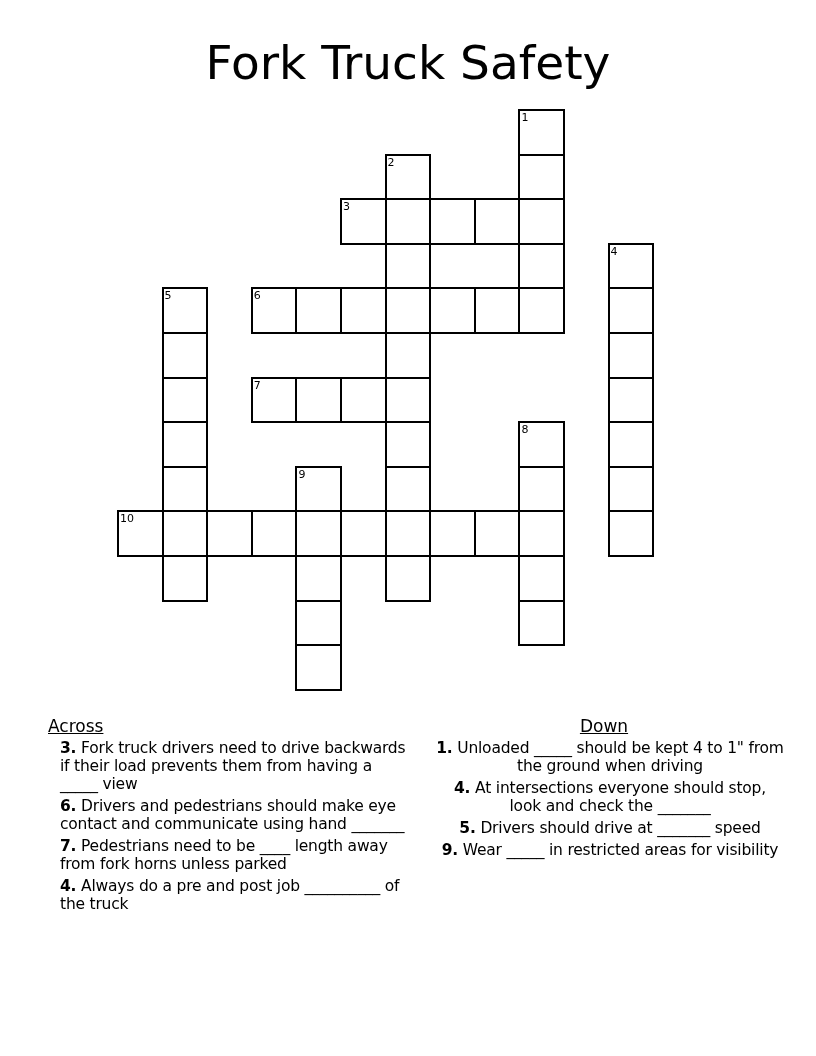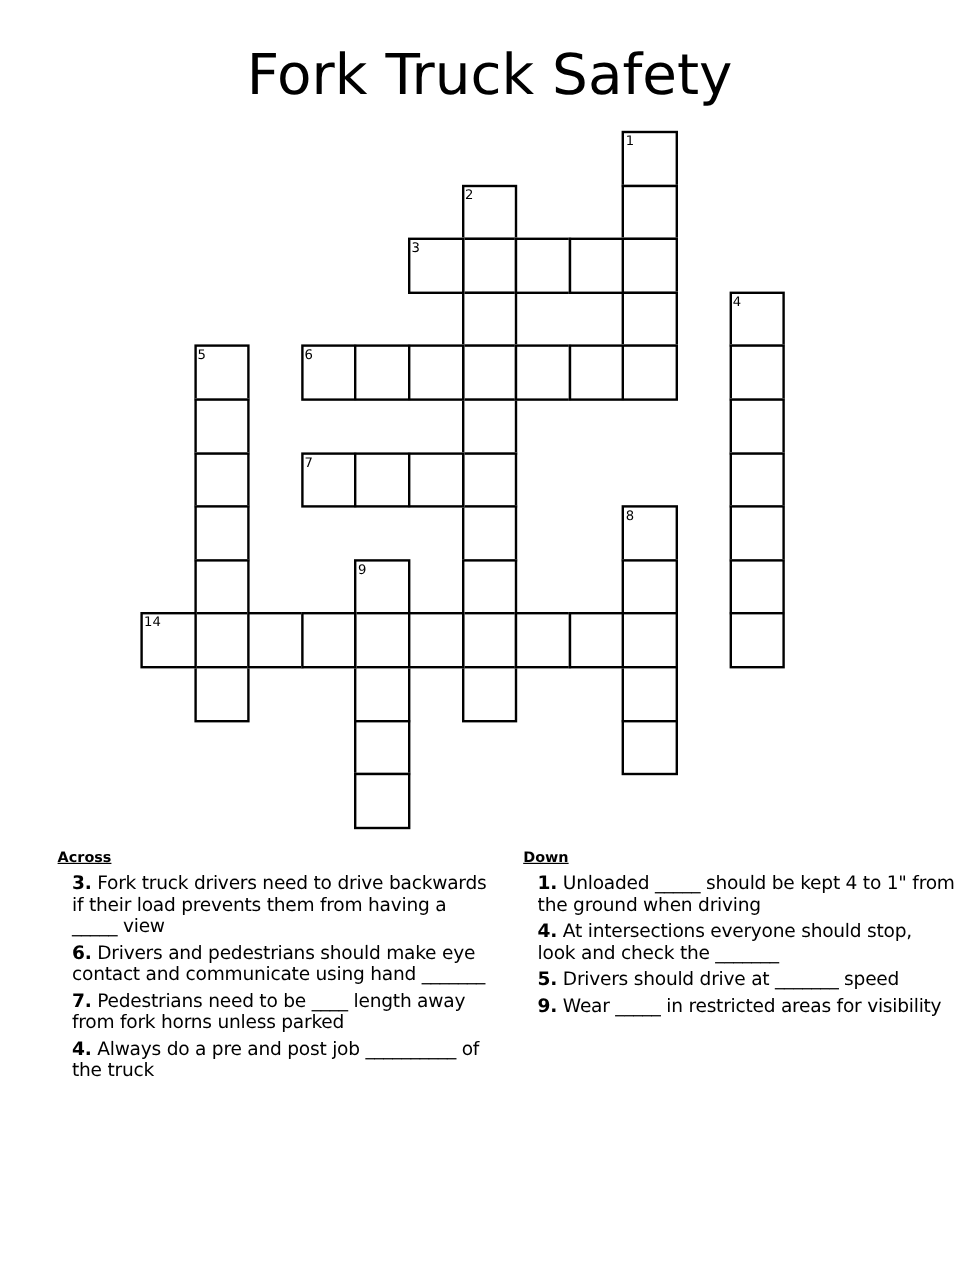--- a/index.html
+++ b/index.html
@@ -3,22 +3,22 @@
 <meta charset="utf-8">
 <style>
   html, body { margin: 0; padding: 0; background: #ffffff; }
   body { width: 816px; height: 1056px; position: relative; overflow: hidden; font-family: "DejaVu Sans", sans-serif; color: #000; }
   .title { position: absolute; left: 0; width: 816px; top: 32px; text-align: center; font-family: "DejaVu Sans", sans-serif; font-size: 47px; line-height: 62px; letter-spacing: 0px; }
   .grid { position: absolute; left: 0; top: 0; width: 816px; height: 700px; }
   .cell { position: absolute; box-sizing: border-box; width: 46.6px; height: 46.6px; border: 2.2px solid #000; background: #fff; }
   .cell .num { position: absolute; left: 1px; top: 0px; font-size: 11px; line-height: 13px; font-family: "DejaVu Sans", sans-serif; }
   .clues { position: absolute; top: 700px; font-size: 15.5px; line-height: 18px; font-family: "DejaVu Sans", sans-serif; }
   .clues.across { left: 48px; width: 360px; }
-  .clues.down { left: 436px; width: 360px; }
-  .clues h3 { margin: 4px 0 3px 0; font-size: 12px; font-weight: bold; text-decoration: underline; line-height: 20px; }
+  .clues.down { left: 424px; width: 360px; text-align: center; }
+  .clues h3 { margin: 16px 0 3px 0; font-size: 17px; font-weight: normal; text-decoration: underline; line-height: 20px; }
   .clue { margin: 0 0 4px 12px; letter-spacing: -0.2px; }
   .clue b { font-weight: bold; }
 </style>
 </head>
 <body>
 
 <div class="title">Fork Truck Safety</div>
 
 <div class="grid" id="grid">
     <div class="cell" style="left: 518.4px; top: 109px;">
@@ -83,21 +83,21 @@
     <div class="cell" style="left: 518.4px; top: 555px;"></div>
     <div class="cell" style="left: 518.4px; top: 599.6px;"></div>
     <div class="cell" style="left: 295.4px; top: 465.8px;">
       <span class="num">9</span>
     </div>
     <div class="cell" style="left: 295.4px; top: 510.4px;"></div>
     <div class="cell" style="left: 295.4px; top: 555px;"></div>
     <div class="cell" style="left: 295.4px; top: 599.6px;"></div>
     <div class="cell" style="left: 295.4px; top: 644.2px;"></div>
     <div class="cell" style="left: 117px; top: 510.4px;">
-      <span class="num">14</span>
+      <span class="num">10</span>
     </div>
     <div class="cell" style="left: 206.2px; top: 510.4px;"></div>
     <div class="cell" style="left: 250.8px; top: 510.4px;"></div>
     <div class="cell" style="left: 340px; top: 510.4px;"></div>
     <div class="cell" style="left: 429.2px; top: 510.4px;"></div>
     <div class="cell" style="left: 473.8px; top: 510.4px;"></div>
   </div>
 
 <div class="clues across">
   <h3>Across</h3>

